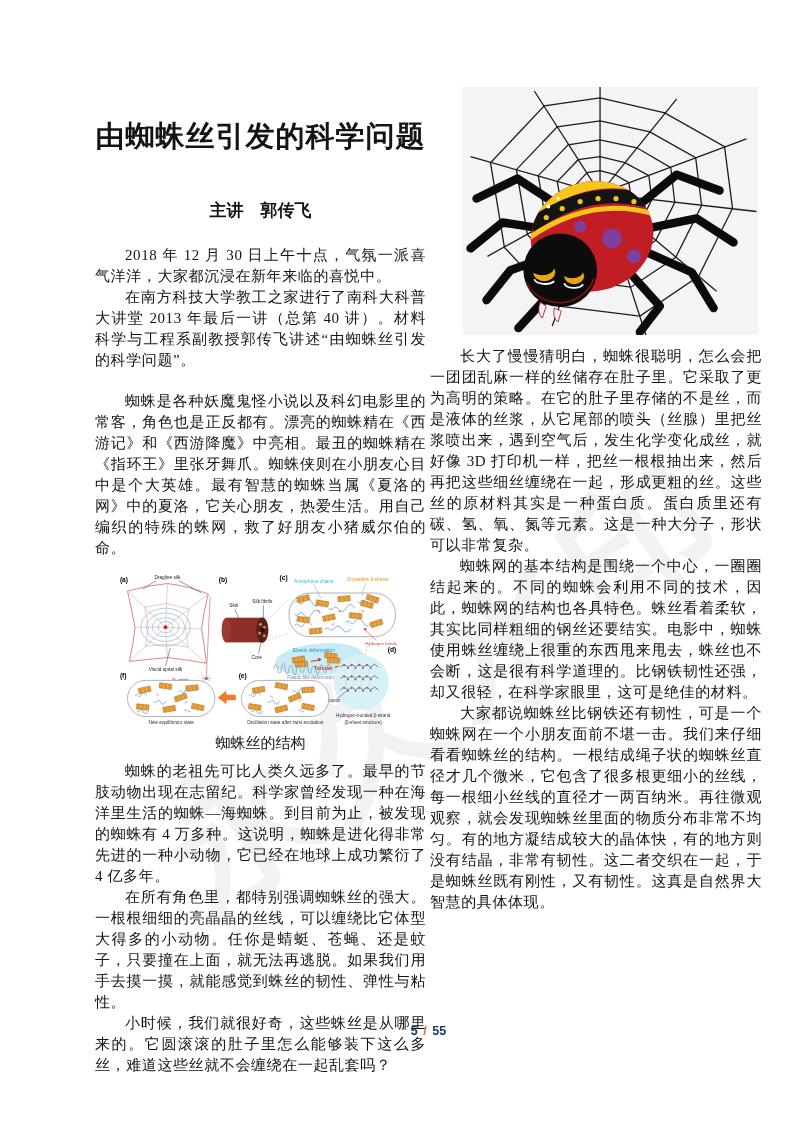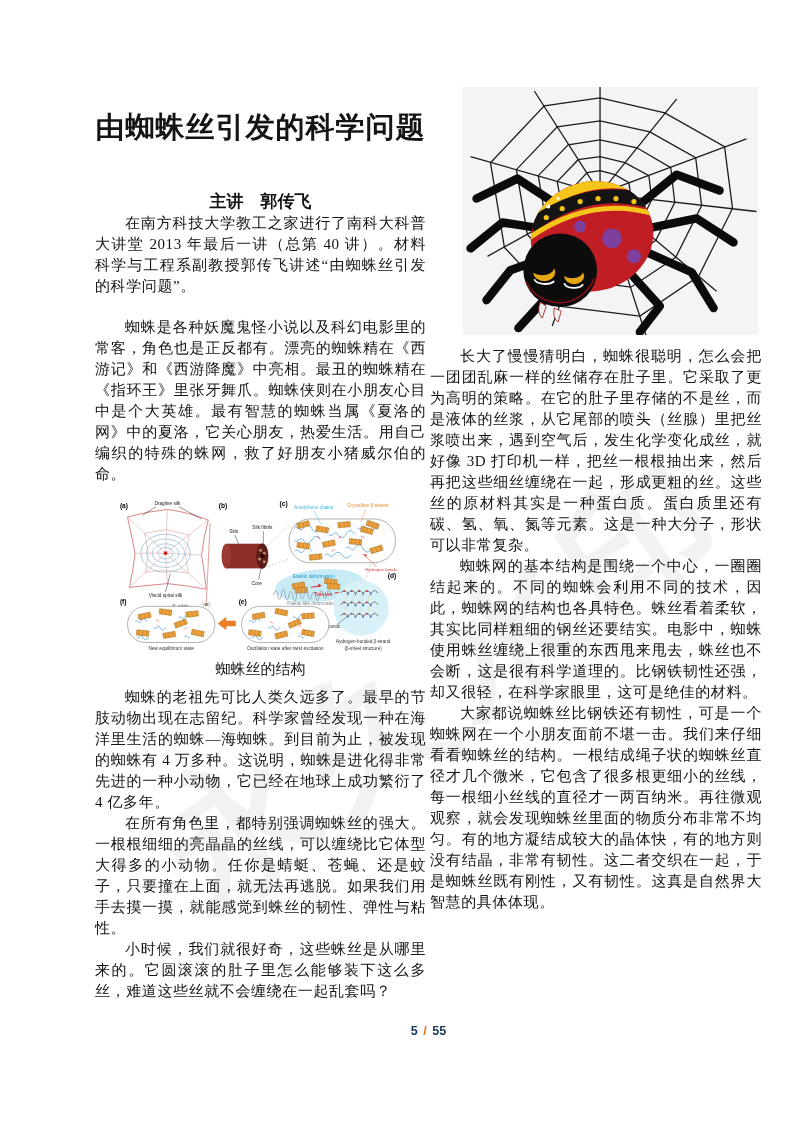--- a/index.html
+++ b/index.html
@@ -3,21 +3,21 @@
 <meta charset="utf-8">
 <style>
   html,body{margin:0;padding:0;background:#ffffff;}
   .page{position:relative;width:793px;height:1122px;background:#fff;overflow:hidden;
         font-family:"Liberation Serif","DejaVu Serif",serif;color:#141414;}
   .watermark{position:absolute;left:120px;top:790px;z-index:0;white-space:nowrap;
         font-family:"DejaVu Sans",sans-serif;font-size:150px;font-weight:bold;
         color:#b9c0cc;opacity:0.20;transform:rotate(-35deg);transform-origin:0 0;
         letter-spacing:14px;pointer-events:none;}
   .col{position:absolute;z-index:1;}
-  .col-left{left:95px;top:90px;width:331px;}
+  .col-left{left:95px;top:99px;width:331px;}
   .col-right{left:430px;top:87px;width:332px;}
   .doc-title{margin:18px 0 0 0;font-size:29px;font-weight:bold;text-align:center;letter-spacing:1px;}
   .speaker{margin:42px 0 0 0;font-family:"Liberation Sans","DejaVu Sans",sans-serif;
         font-size:17px;font-weight:bold;text-align:center;}
   p.body{margin:0;font-size:15px;line-height:21px;text-align:justify;text-indent:2em;letter-spacing:0.6px;}
   p.first{margin-top:23px;}
   p.gap{margin-top:20px;}
   .figure-wrap{margin:11px 0 0 23px;width:285px;}
   .figure-wrap svg{display:block;}
   .figure-caption{margin:4px 0 0 0;width:331px;text-align:center;
@@ -33,20 +33,21 @@
 <body>
 
 <div class="page">
 
   <div class="watermark">永久水印</div>
 
   <div class="col col-left">
     <h1 class="doc-title">由蜘蛛丝引发的科学问题</h1>
     <div class="speaker">主讲　郭传飞</div>
 
+    <p class="body first">2018 年 12 月 30 日上午十点，气氛一派喜气洋洋，大家都沉浸在新年来临的喜悦中。</p>
     <p class="body">在南方科技大学教工之家进行了南科大科普大讲堂 2013 年最后一讲（总第 40 讲）。材料科学与工程系副教授郭传飞讲述“由蜘蛛丝引发的科学问题”。</p>
     <p class="body gap">蜘蛛是各种妖魔鬼怪小说以及科幻电影里的常客，角色也是正反都有。漂亮的蜘蛛精在《西游记》和《西游降魔》中亮相。最丑的蜘蛛精在《指环王》里张牙舞爪。蜘蛛侠则在小朋友心目中是个大英雄。最有智慧的蜘蛛当属《夏洛的网》中的夏洛，它关心朋友，热爱生活。用自己编织的特殊的蛛网，救了好朋友小猪威尔伯的命。</p>
 
     <div class="figure-wrap">
       <svg viewBox="0 0 300 168" width="285" height="160">
 
         <text x="2" y="12" font-size="7" font-weight="bold">(a)</text>
         <path d="M10,22 Q30,16 52,14 Q75,17 95,25 Q90,44 88,62 Q91,80 93,98 Q72,94 52,92 Q30,94 12,96 Q16,78 18,60 Q14,40 10,22 Z" fill="none" stroke="#d77f7f" stroke-width="1"></path>
         <path d="M50,60 L10,22 M50,60 L52,14 M50,60 L95,25 M50,60 L88,62 M50,60 L93,98 M50,60 L52,92 M50,60 L12,96 M50,60 L18,60" stroke="#e0a0a0" stroke-width="0.6"></path>
         <polygon points="28,39 51,35 75,41 71,61 74,81 51,78 29,80 32,60" fill="none" stroke="#e0a0a0" stroke-width="0.6"></polygon>

